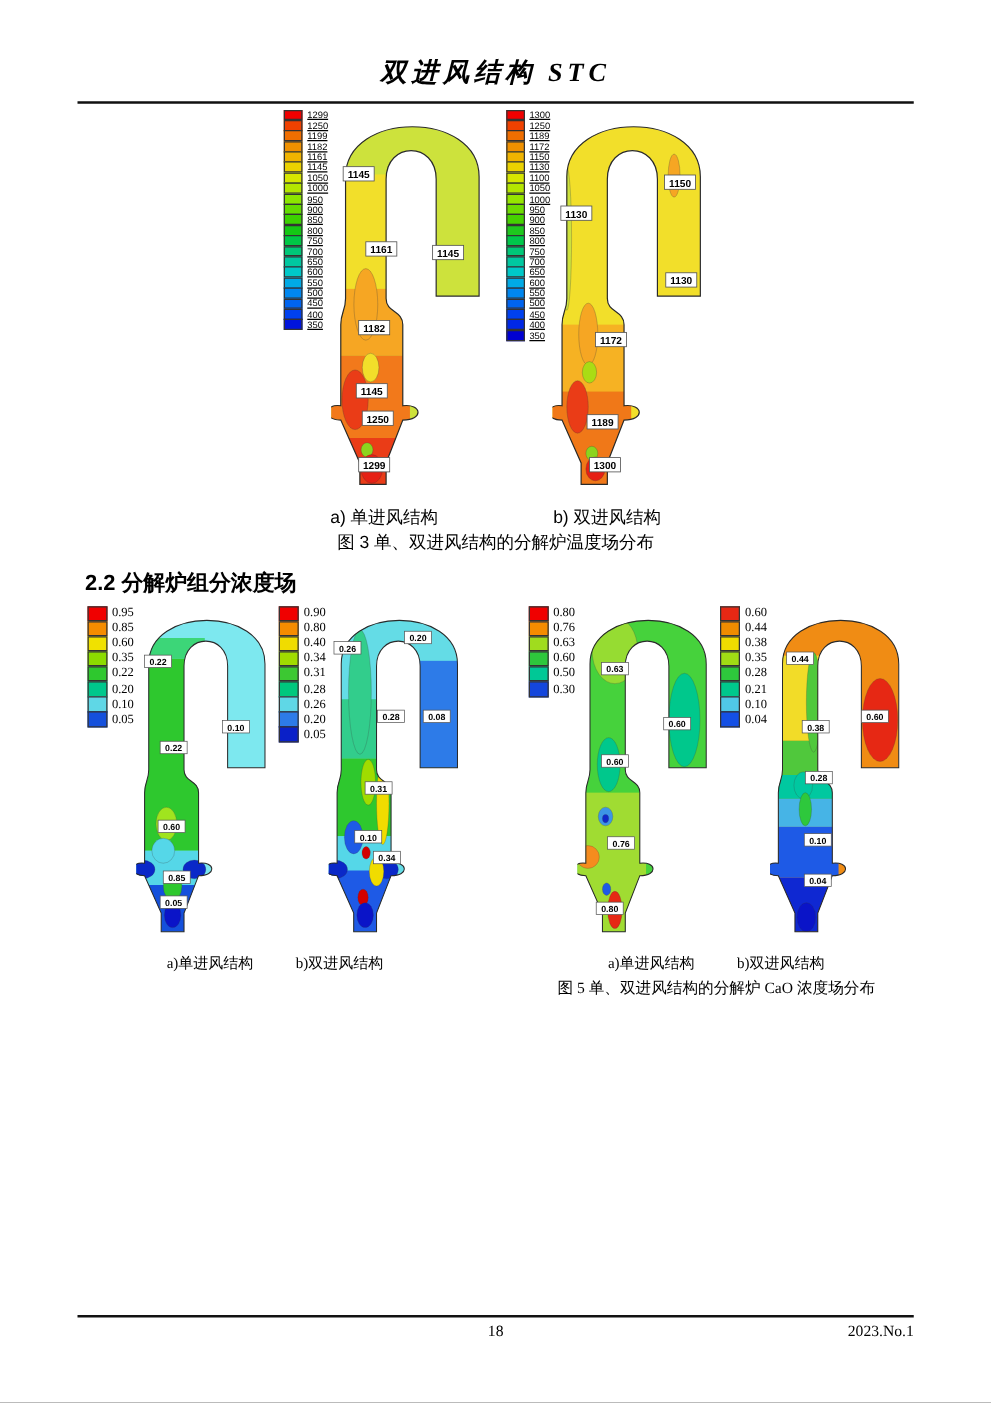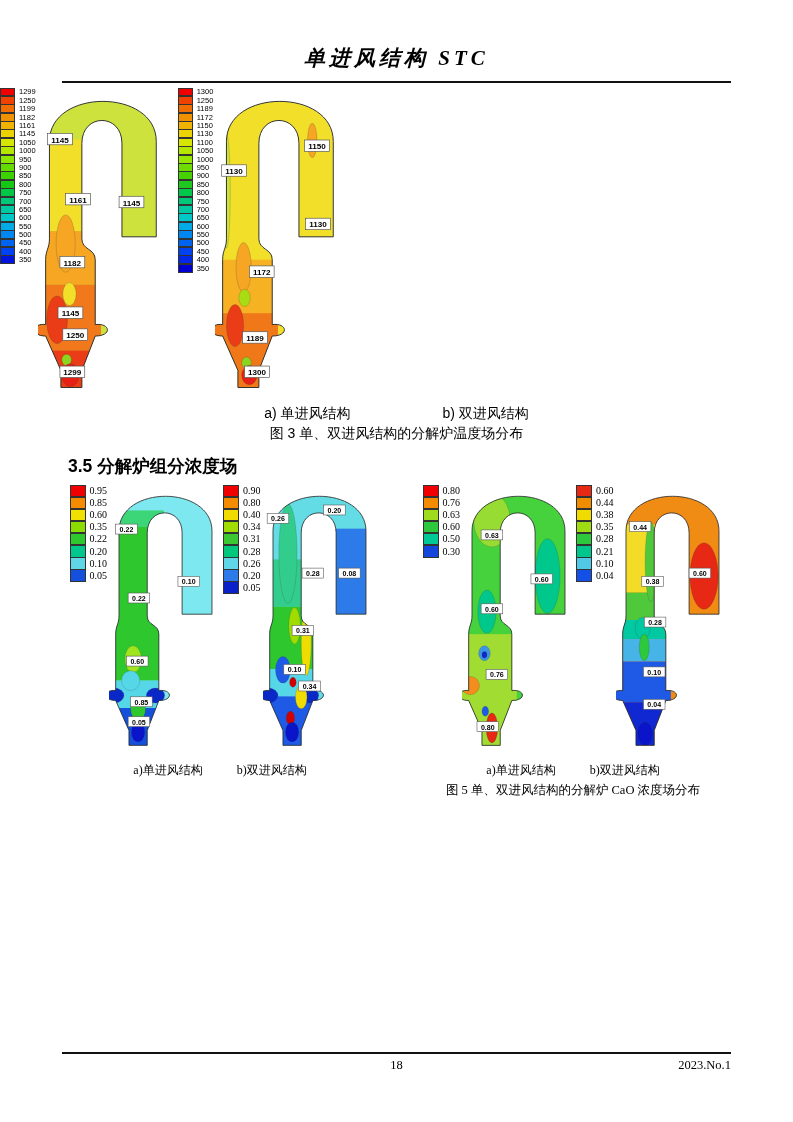--- a/index.html
+++ b/index.html
@@ -3,21 +3,21 @@
 <meta charset="utf-8">
 <style>
   html,body{margin:0;padding:0;background:#888;}
   .page{position:relative;width:793px;height:1122px;background:#fff;margin:0 auto;overflow:hidden;
         font-family:"Liberation Serif","DejaVu Serif",serif;color:#000;}
   
   .jtitle{padding-top:44px;text-align:center;font-size:21px;font-weight:600;font-style:italic;
           letter-spacing:4px;font-family:"Liberation Serif","DejaVu Serif",serif;}
   .rule{margin:9px 62px 0;border-top:2.5px solid #111;}
   
-  .fig3-row{margin-top:3px;display:flex;gap:16px;}
+  .fig3-row{margin-top:3px;display:flex;justify-content:center;gap:16px;text-decoration:underline;}
   .fig45-row{margin-top:5px;display:flex;justify-content:center;gap:52px;}
   .subplot{display:flex;align-items:flex-start;gap:2px;}
   .figcol .plots{display:flex;gap:6px;}
   
   .cbar{display:flex;flex-direction:column;margin-top:2px;}
   .cbar-row{display:flex;align-items:center;}
   .cbar .sw{display:inline-block;width:13px;border:0.5px solid #333;margin-top:-0.5px;}
   .cbar .cl{margin-left:4px;font-family:"Liberation Sans","DejaVu Sans",sans-serif;line-height:1;}
   .cbar-lg .sw{height:6.9px;}
   .cbar-lg .cl{font-size:7.5px;}
@@ -39,21 +39,21 @@
   .footline{position:absolute;left:62px;right:62px;top:1052px;border-top:2.5px solid #111;}
   .footrow{position:absolute;left:62px;right:62px;top:1058px;height:18px;font-size:12.5px;}
   .pageno{position:absolute;left:0;right:0;text-align:center;}
   .issue{position:absolute;right:0;}
 </style>
 </head>
 <body>
 
 <div class="page">
 
-  <div class="jtitle">单进风结构 STC</div>
+  <div class="jtitle">双进风结构 STC</div>
   <div class="rule"></div>
 
   <div class="fig3-row">
     <div class="subplot">
         <div class="cbar cbar-lg">
           <div class="cbar-row">
             <span class="sw" style="background: rgb(240, 0, 0);"></span>
             <span class="cl">1299</span>
           </div>
           <div class="cbar-row">
@@ -322,21 +322,21 @@
           </g>
         </svg>
       </div>
   </div>
   <div class="subcap fig3-subcap">
     <span>a) 单进风结构</span>
     <span>b) 双进风结构</span>
   </div>
   <div class="fig3-cap">图 3 单、双进风结构的分解炉温度场分布</div>
 
-  <div class="sec-head">3.5 分解炉组分浓度场</div>
+  <div class="sec-head">2.2 分解炉组分浓度场</div>
 
   <div class="fig45-row">
     <div class="figcol">
       <div class="plots">
         <div class="subplot">
             <div class="cbar cbar-sm">
               <div class="cbar-row">
                 <span class="sw" style="background: rgb(240, 0, 0);"></span>
                 <span class="cl">0.95</span>
               </div>

